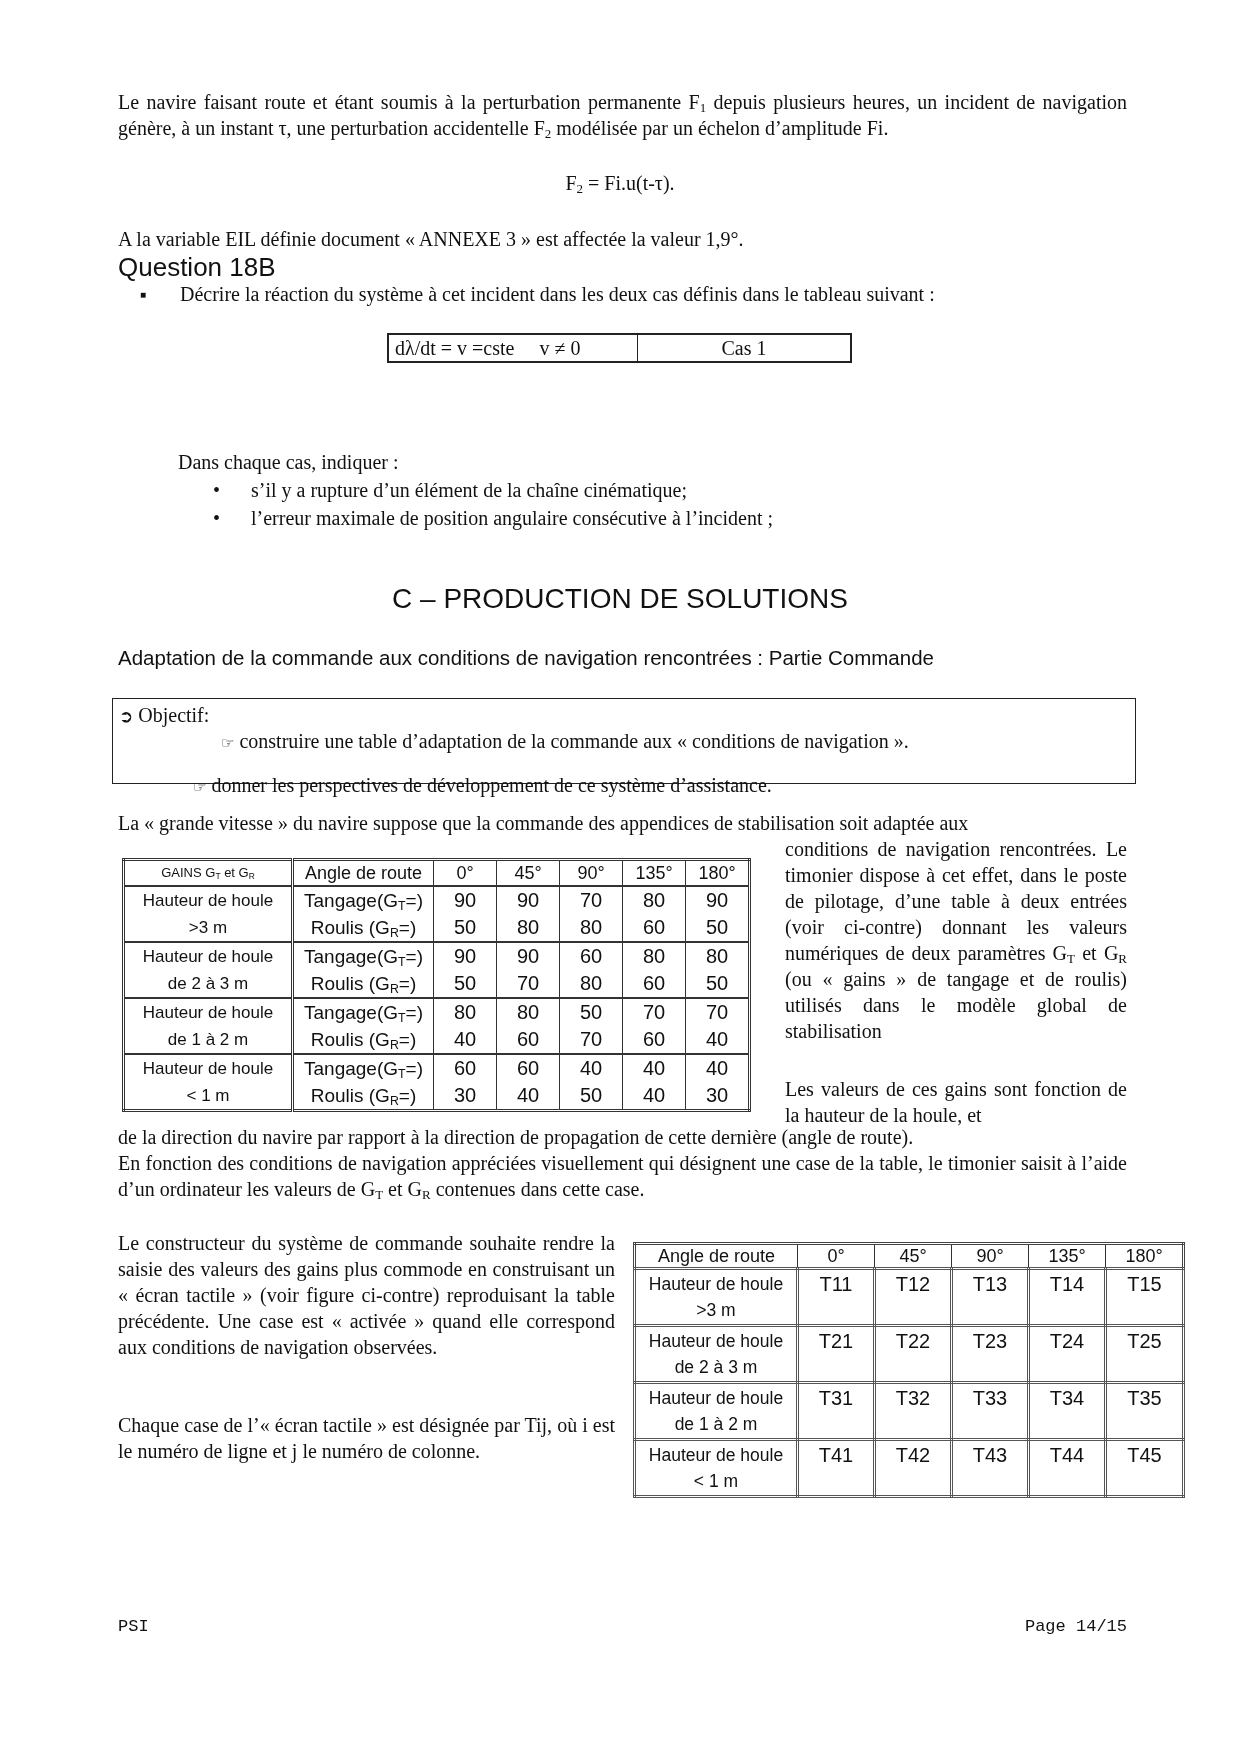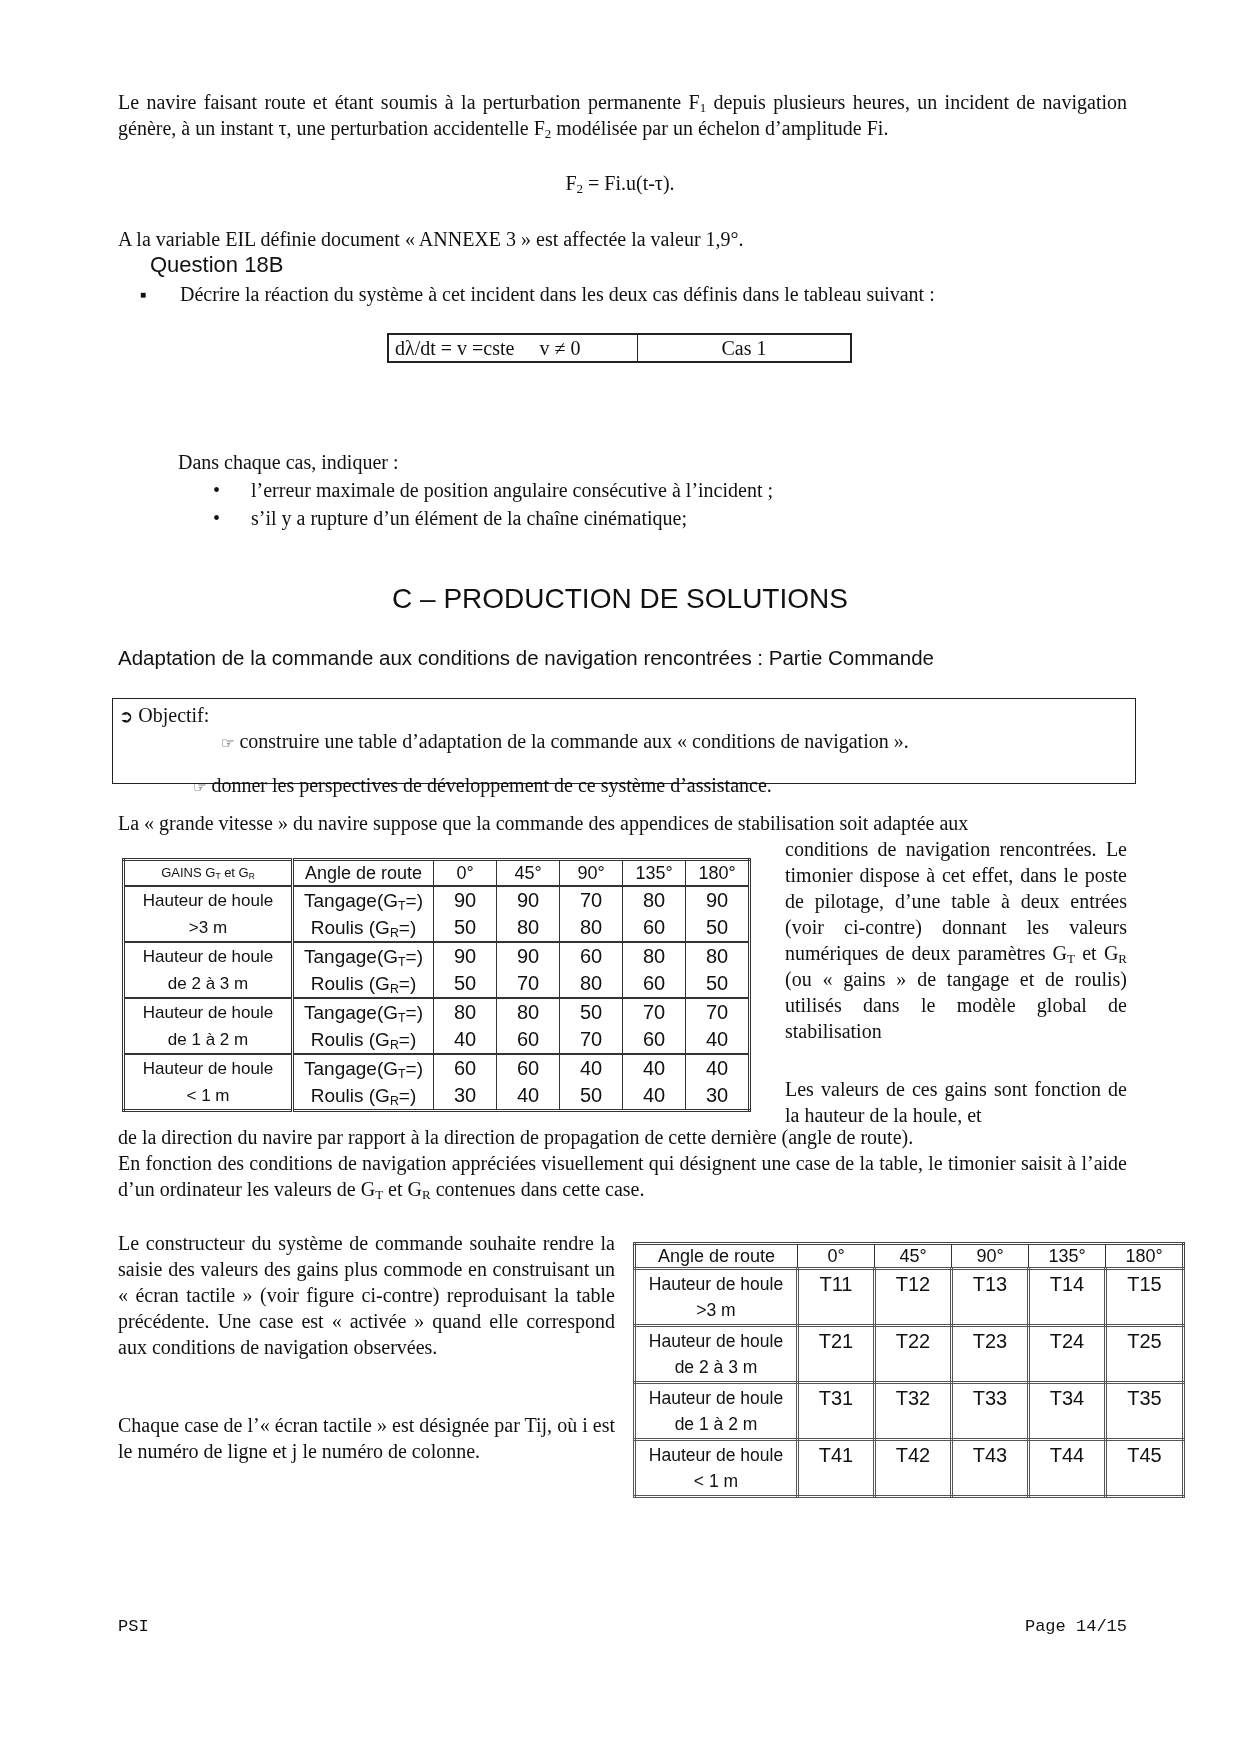--- a/index.html
+++ b/index.html
@@ -52,38 +52,38 @@
 <div class="abs just serif" style="left:118px; top:89px; width:1009px; font-size:20px;">
   <span>Le navire faisant route et étant soumis à la perturbation permanente F</span><sub>1</sub><span> depuis plusieurs heures, un incident de navigation génère, à un instant τ, une perturbation accidentelle F</span><sub>2</sub><span> modélisée par un échelon d’amplitude Fi.</span>
 </div>
 
 <div class="abs serif" style="left:0; width:1240px; top:172px; text-align:center; font-size:20px;">
   <span>F</span><sub>2</sub><span> = Fi.u(t-τ).</span>
 </div>
 
 <div class="abs serif line" style="left:118px; top:226px;">A la variable EIL définie document « ANNEXE 3 » est affectée la valeur 1,9°.</div>
 
-<div class="abs sans" style="left:118px; top:252px; font-size:22px;margin-left:32px;">Question 18B</div>
+<div class="abs sans" style="left:118px; top:252px; font-size:26px;">Question 18B</div>
 <div class="abs serif line" style="left:140px; top:281px;">
   <span class="bullet" style="font-size:10px; vertical-align:3px;">■</span><span style="padding-left:18px;">Décrire la réaction du système à cet incident dans les deux cas définis dans le tableau suivant :</span>
 </div>
 
 <table id="cases-table" class="abs serif">
   <tbody>
   <tr>
     <td style="white-space:pre;">dλ/dt = v =cste     v ≠ 0</td>
     <td class="c2">Cas 1</td>
   </tr>
 </tbody>
   </table>
 
 <div class="abs serif line" style="left:178px; top:449px;">Dans chaque cas, indiquer :</div>
 <div class="abs serif" style="left:213px; top:476px; line-height:28px;">
+  <div><span class="bullet">•</span><span style="padding-left:16px;">s’il y a rupture d’un élément de la chaîne cinématique;</span></div>
   <div><span class="bullet">•</span><span style="padding-left:16px;">l’erreur maximale de position angulaire consécutive à l’incident ;</span></div>
-  <div><span class="bullet">•</span><span style="padding-left:16px;">s’il y a rupture d’un élément de la chaîne cinématique;</span></div>
 </div>
 
 <div class="abs sans" style="left:0; width:1240px; top:583px; text-align:center; font-size:28px;">C – PRODUCTION DE SOLUTIONS</div>
 <div class="abs sans" style="left:118px; top:646px; font-size:20.5px;">Adaptation de la commande aux conditions de navigation rencontrées : Partie Commande</div>
 
 <div id="objective-box" class="abs serif">
   <div style="position:absolute; left:6px; top:3px; line-height:26px;">
     <span style="font-family:'DejaVu Sans', sans-serif; font-size:17px;">➲</span>
     <span>Objectif:</span>
   </div>

